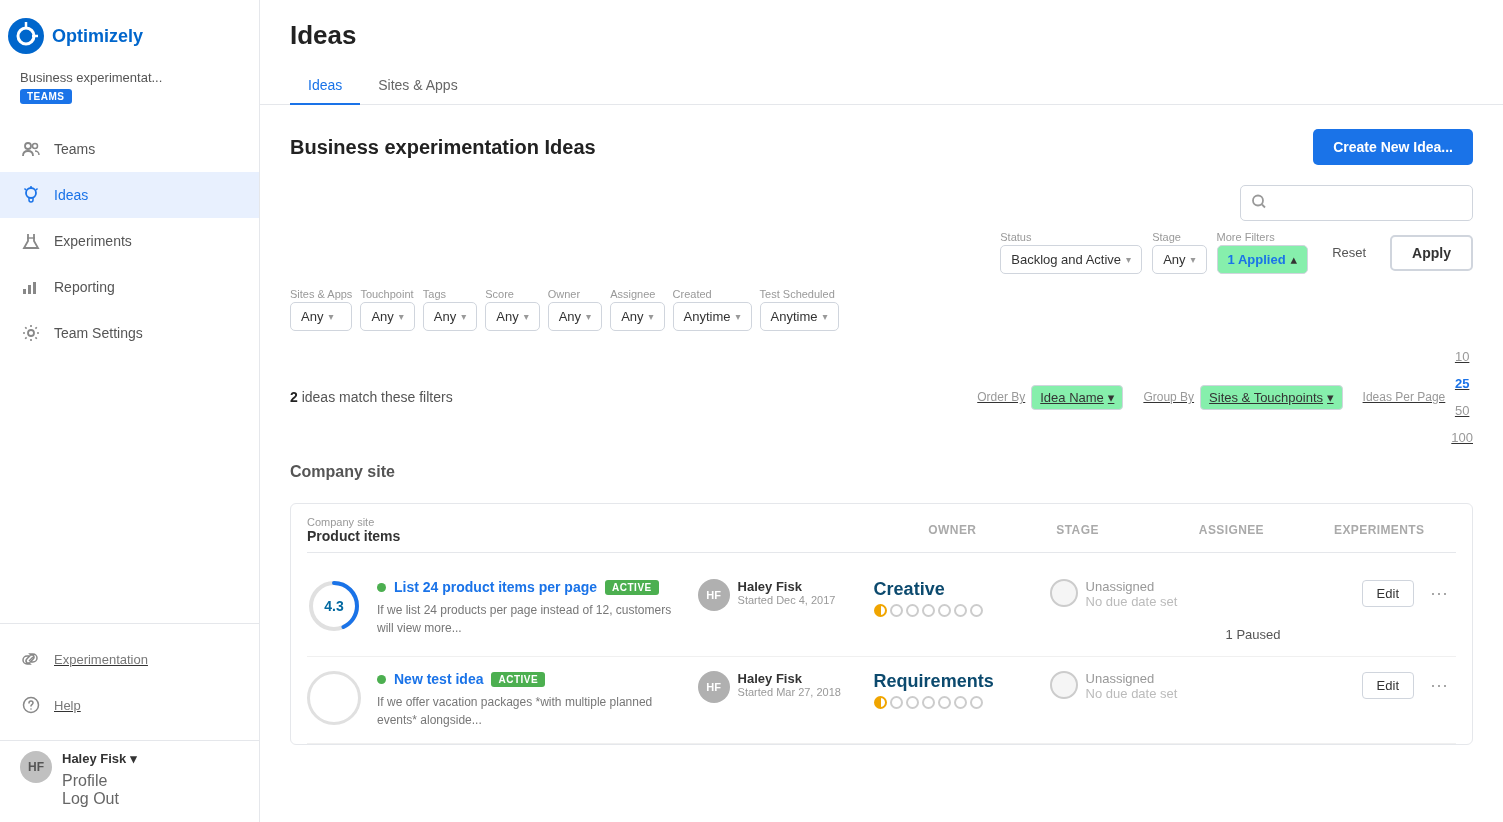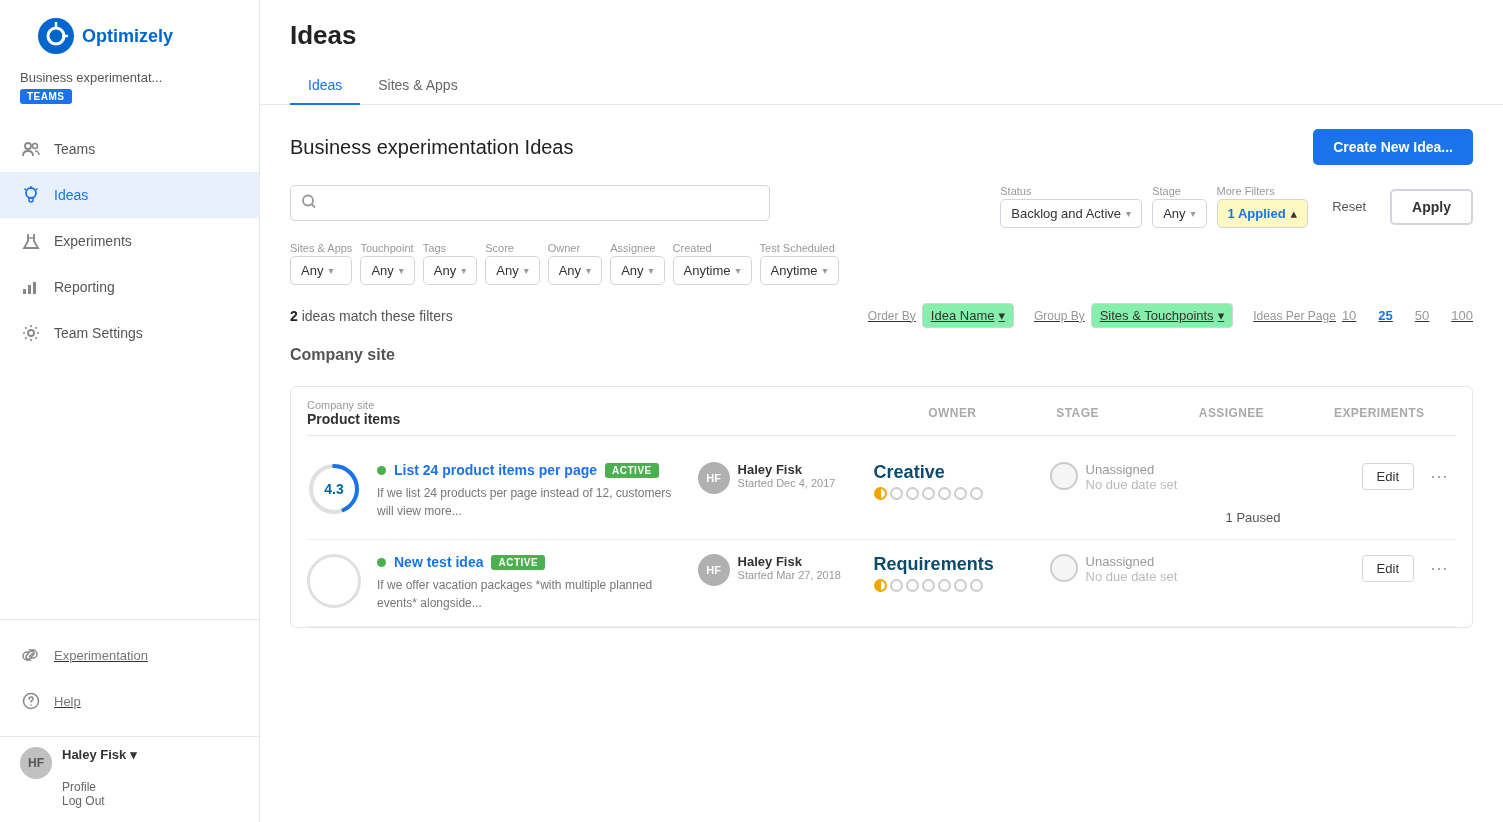--- a/index.html
+++ b/index.html
@@ -13,21 +13,21 @@
       border-right: 1px solid #e5e7eb;
       display: flex;
       flex-direction: column;
       height: 100vh;
       padding: 0;
     }
     .sidebar-logo {
       display: flex;
       align-items: center;
       gap: 8px;
-      padding: 18px 38px 12px;
+      padding: 18px 8px 12px;
     }
     .logo-icon {
       width: 36px;
       height: 36px;
     }
     .logo-text {
       font-size: 18px;
       font-weight: 700;
       color: #0066cc;
     }
@@ -91,21 +91,21 @@
       display: flex;
       align-items: center;
       justify-content: center;
       font-size: 12px;
       font-weight: 700;
       color: #555;
       flex-shrink: 0;
     }
     .user-details { font-size: 13px; }
     .user-name { font-weight: 600; color: #333; display: flex; align-items: center; gap: 4px; }
-    .user-links { color: #666; font-size: 12px; margin-top: 18px; }
+    .user-links { color: #666; font-size: 16px; margin-top: 6px; }
     .user-links a { color: #666; text-decoration: none; display: block; }
 
     
     .main {
       flex: 1;
       display: flex;
       flex-direction: column;
       overflow: hidden;
       background: #fff;
     }
@@ -144,40 +144,41 @@
       padding: 24px 30px;
     }
     .content-header {
       display: flex;
       align-items: center;
       justify-content: space-between;
       margin-bottom: 20px;
     }
     .section-title {
       font-size: 20px;
-      font-weight: 400;
+      font-weight: 700;
       color: #222;
     }
     .create-btn {
       background: #1a73e8;
       color: #fff;
       border: none;
       padding: 10px 20px;
       border-radius: 5px;
       font-size: 14px;
       font-weight: 600;
       cursor: pointer;
     }
 
     
     .filters-row1 {
       display: flex;
-      align-items: flex-start;
+      align-items: flex-end;
       gap: 10px;
       margin-bottom: 14px;
+      flex-direction: column;
     }
     .search-box {
       flex: 1;
       max-width: 480px;
       position: relative;
     }
     .search-box input {
       width: 100%;
       padding: 9px 12px 9px 38px;
       border: 1px solid #d0d5dd;
@@ -222,21 +223,21 @@
       flex-direction: column;
       gap: 2px;
     }
     .more-filters-inner {
       display: flex;
       align-items: center;
       gap: 5px;
       padding: 6px 10px;
       border: 1px solid #d0d5dd;
       border-radius: 5px;
-      background: #fef9c3;
+      background: #86efac;
       font-size: 13px;
       color: #333;
       cursor: pointer;
     }
     .applied-count { color: #1a73e8; font-weight: 600; }
     .reset-btn {
       padding: 6px 14px;
       border: none;
       background: none;
       font-size: 13px;
@@ -304,21 +305,22 @@
       border: 1px solid #d0d5dd;
       border-radius: 4px;
       font-size: 13px;
       color: #333;
       cursor: pointer;
       background: #86efac;
     }
     .per-page-btns {
       display: flex;
       align-items: center;
-      gap: 22px;
+      gap: 12px;
+      flex-direction: column;
     }
     .per-page-num {
       font-size: 13px;
       color: #999;
       cursor: pointer;
     }
     .per-page-num.active { color: #1a73e8; font-weight: 600; }
 
     
     .group-header {

